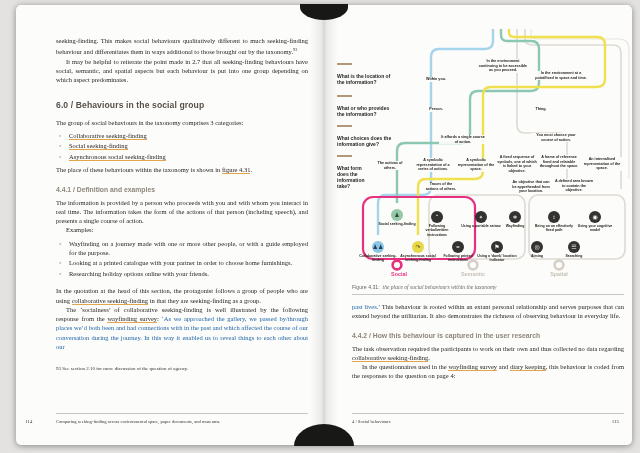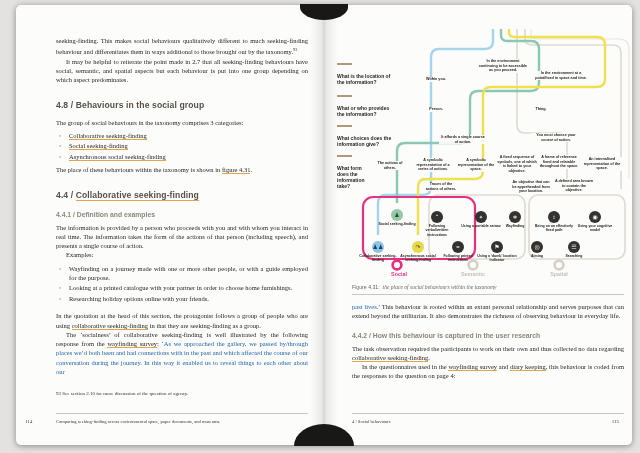--- a/index.html
+++ b/index.html
@@ -61,31 +61,30 @@
 </head>
 <body>
 
 <div class="spread">
 
   <div class="page-left">
     <div class="content-l">
       <p class="body"><span>seeking-finding. This makes social behaviours qualitatively different to much seeking-finding behaviour and differentiates them in ways additional to those brought out by the taxonomy.</span><span class="sup">93</span></p>
       <p class="body indent">It may be helpful to reiterate the point made in 2.7 that all seeking-finding behaviours have social, semantic, and spatial aspects but each behaviour is put into one group depending on which aspect predominates.</p>
 
-      <div class="h-major">4.8 / Behaviours in the social group</div>
+      <div class="h-major">6.0 / Behaviours in the social group</div>
 
       <p class="body">The group of social behaviours in the taxonomy comprises 3 categories:</p>
       <ul class="blist">
         <li><span class="lnk">Collaborative seeking-finding</span></li>
         <li><span class="lnk">Social seeking-finding</span></li>
         <li><span class="lnk">Asynchronous social seeking-finding</span></li>
       </ul>
       <p class="body"><span>The place of these behaviours within the taxonomy is shown in </span><span class="lnk">figure 4.31</span><span>.</span></p>
 
-      <div class="h-major"><span>4.4 / </span><span class="lnk">Collaborative seeking-finding</span></div>
 
       <div class="h-minor">4.4.1 / Definition and examples</div>
       <p class="body">The information is provided by a person who proceeds with you and with whom you interact in real time. The information takes the form of the actions of that person (including speech), and presents a single course of action.</p>
       <p class="body indent">Examples:</p>
       <ul class="blist">
         <li>Wayfinding on a journey made with one or more other people, or with a guide employed for the purpose.</li>
         <li>Looking at a printed catalogue with your partner in order to choose home furnishings.</li>
         <li>Researching holiday options online with your friends.</li>
       </ul>
       <p class="body" style="margin-top:8px;"><span>In the quotation at the head of this section, the protagonist follows a group of people who are using </span><span class="lnk">collaborative seeking-finding</span><span> in that they are seeking-finding as a group.</span></p>

